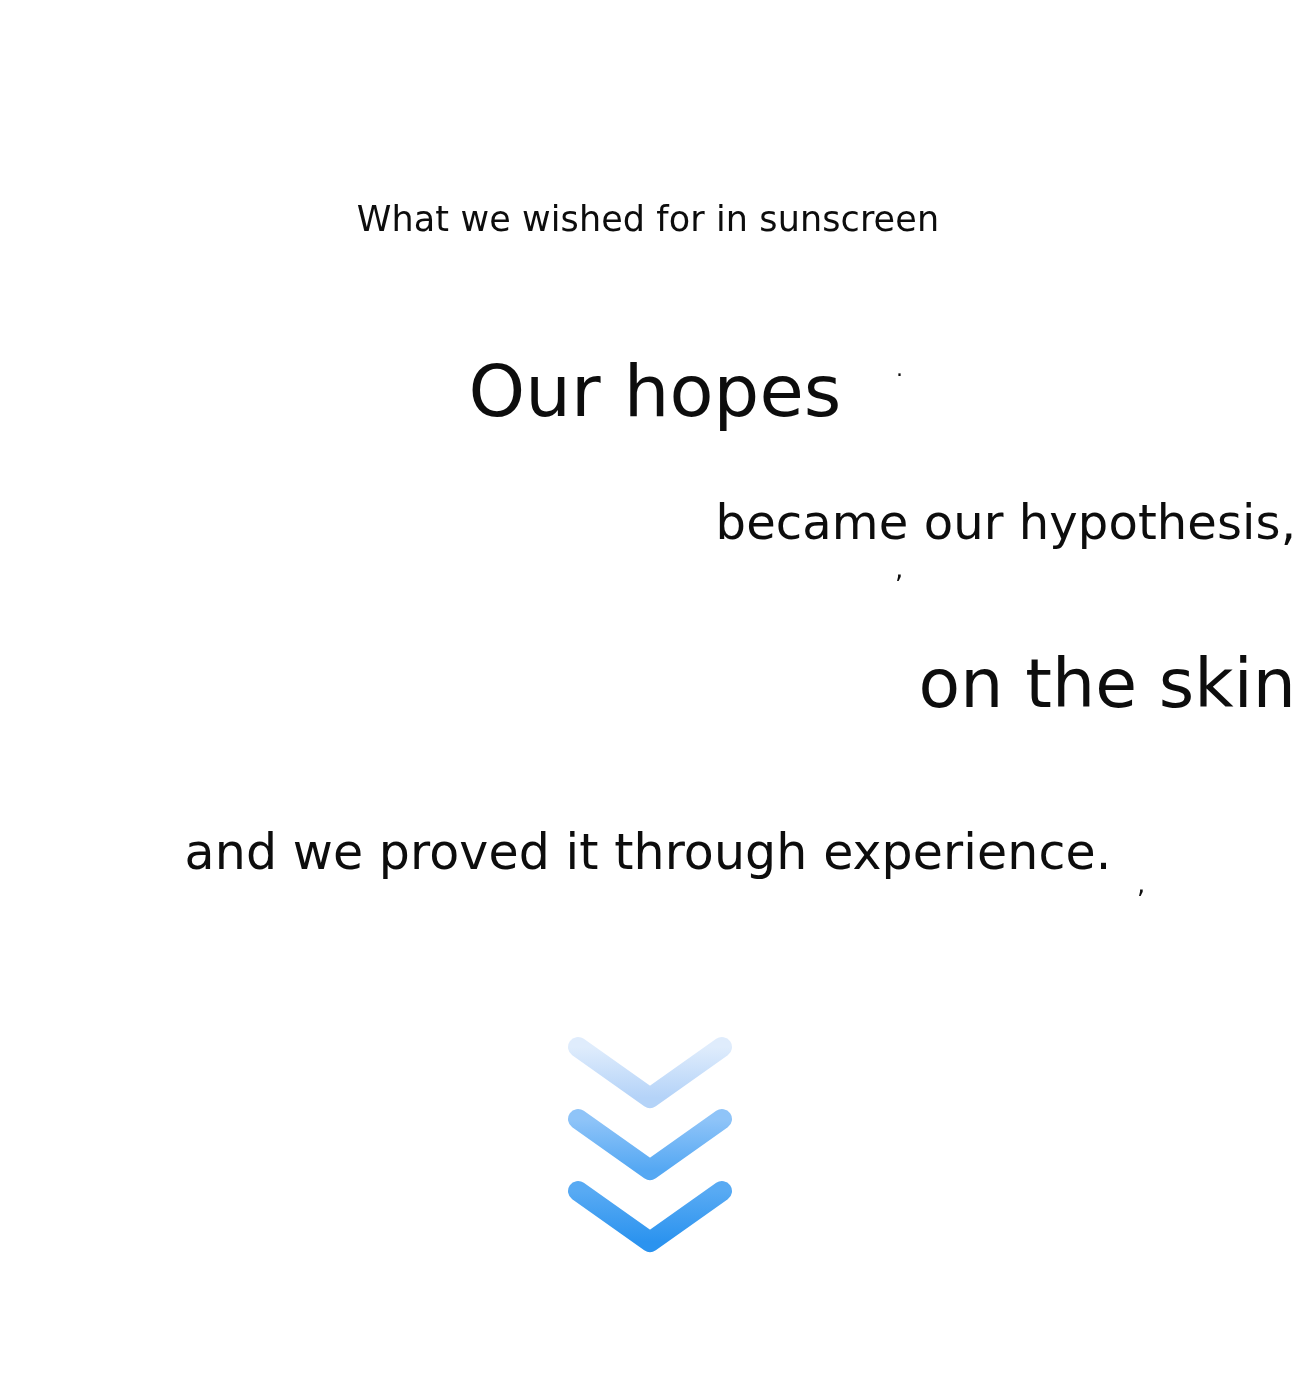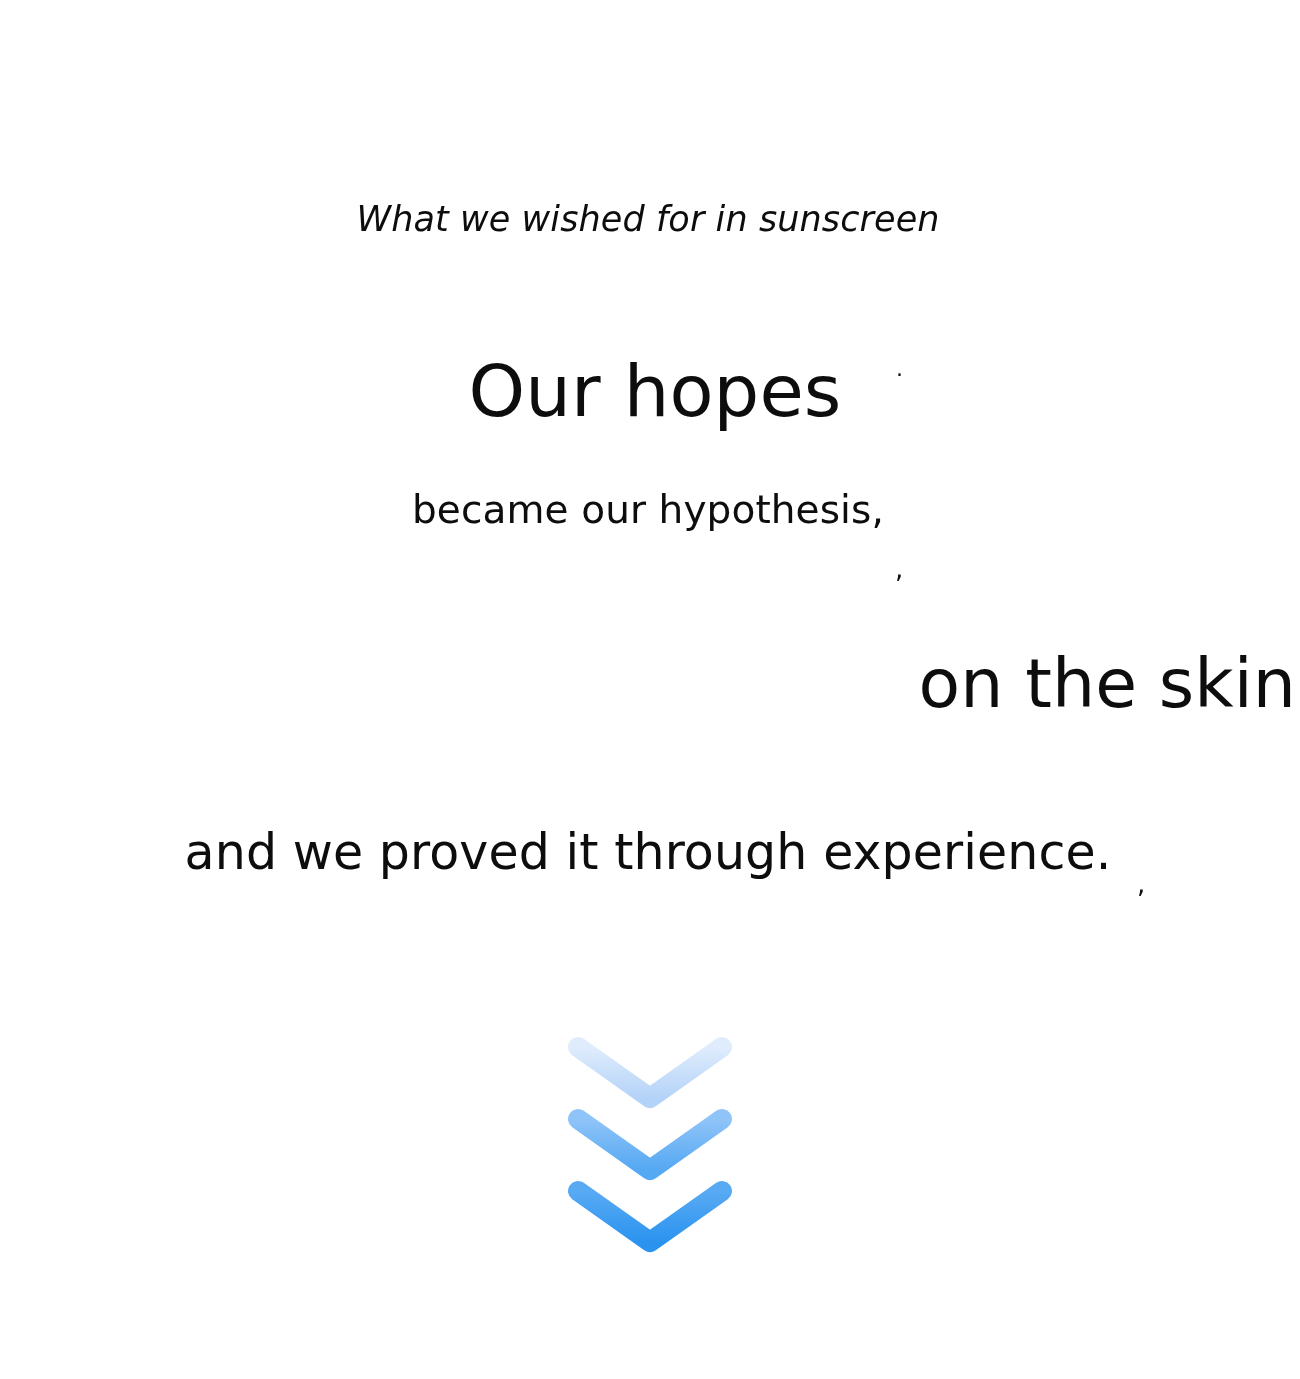--- a/index.html
+++ b/index.html
@@ -33,34 +33,34 @@
     white-space: nowrap;
     color: #0d0d0d;
     font-weight: 400;
     letter-spacing: 0.1px;
   }
 
   .line-1 {
     top: 196px;
     font-size: 35px;
     line-height: 46px;
-    font-style: italic;
   }
 
   .line-2 {
     top: 351px;
     font-size: 72px;
     line-height: 80px;
     padding-left: 7px;
   }
 
   .line-3 {
-    top: 484px;
-    font-size: 39px;
+    top: 496px;
+    font-size: 48px;
     line-height: 52px;
+    text-align: right;
   }
 
   .line-4 {
     top: 640px;
     font-size: 68px;
     line-height: 88px;
     text-align: right;
   }
 
   .line-5 {

